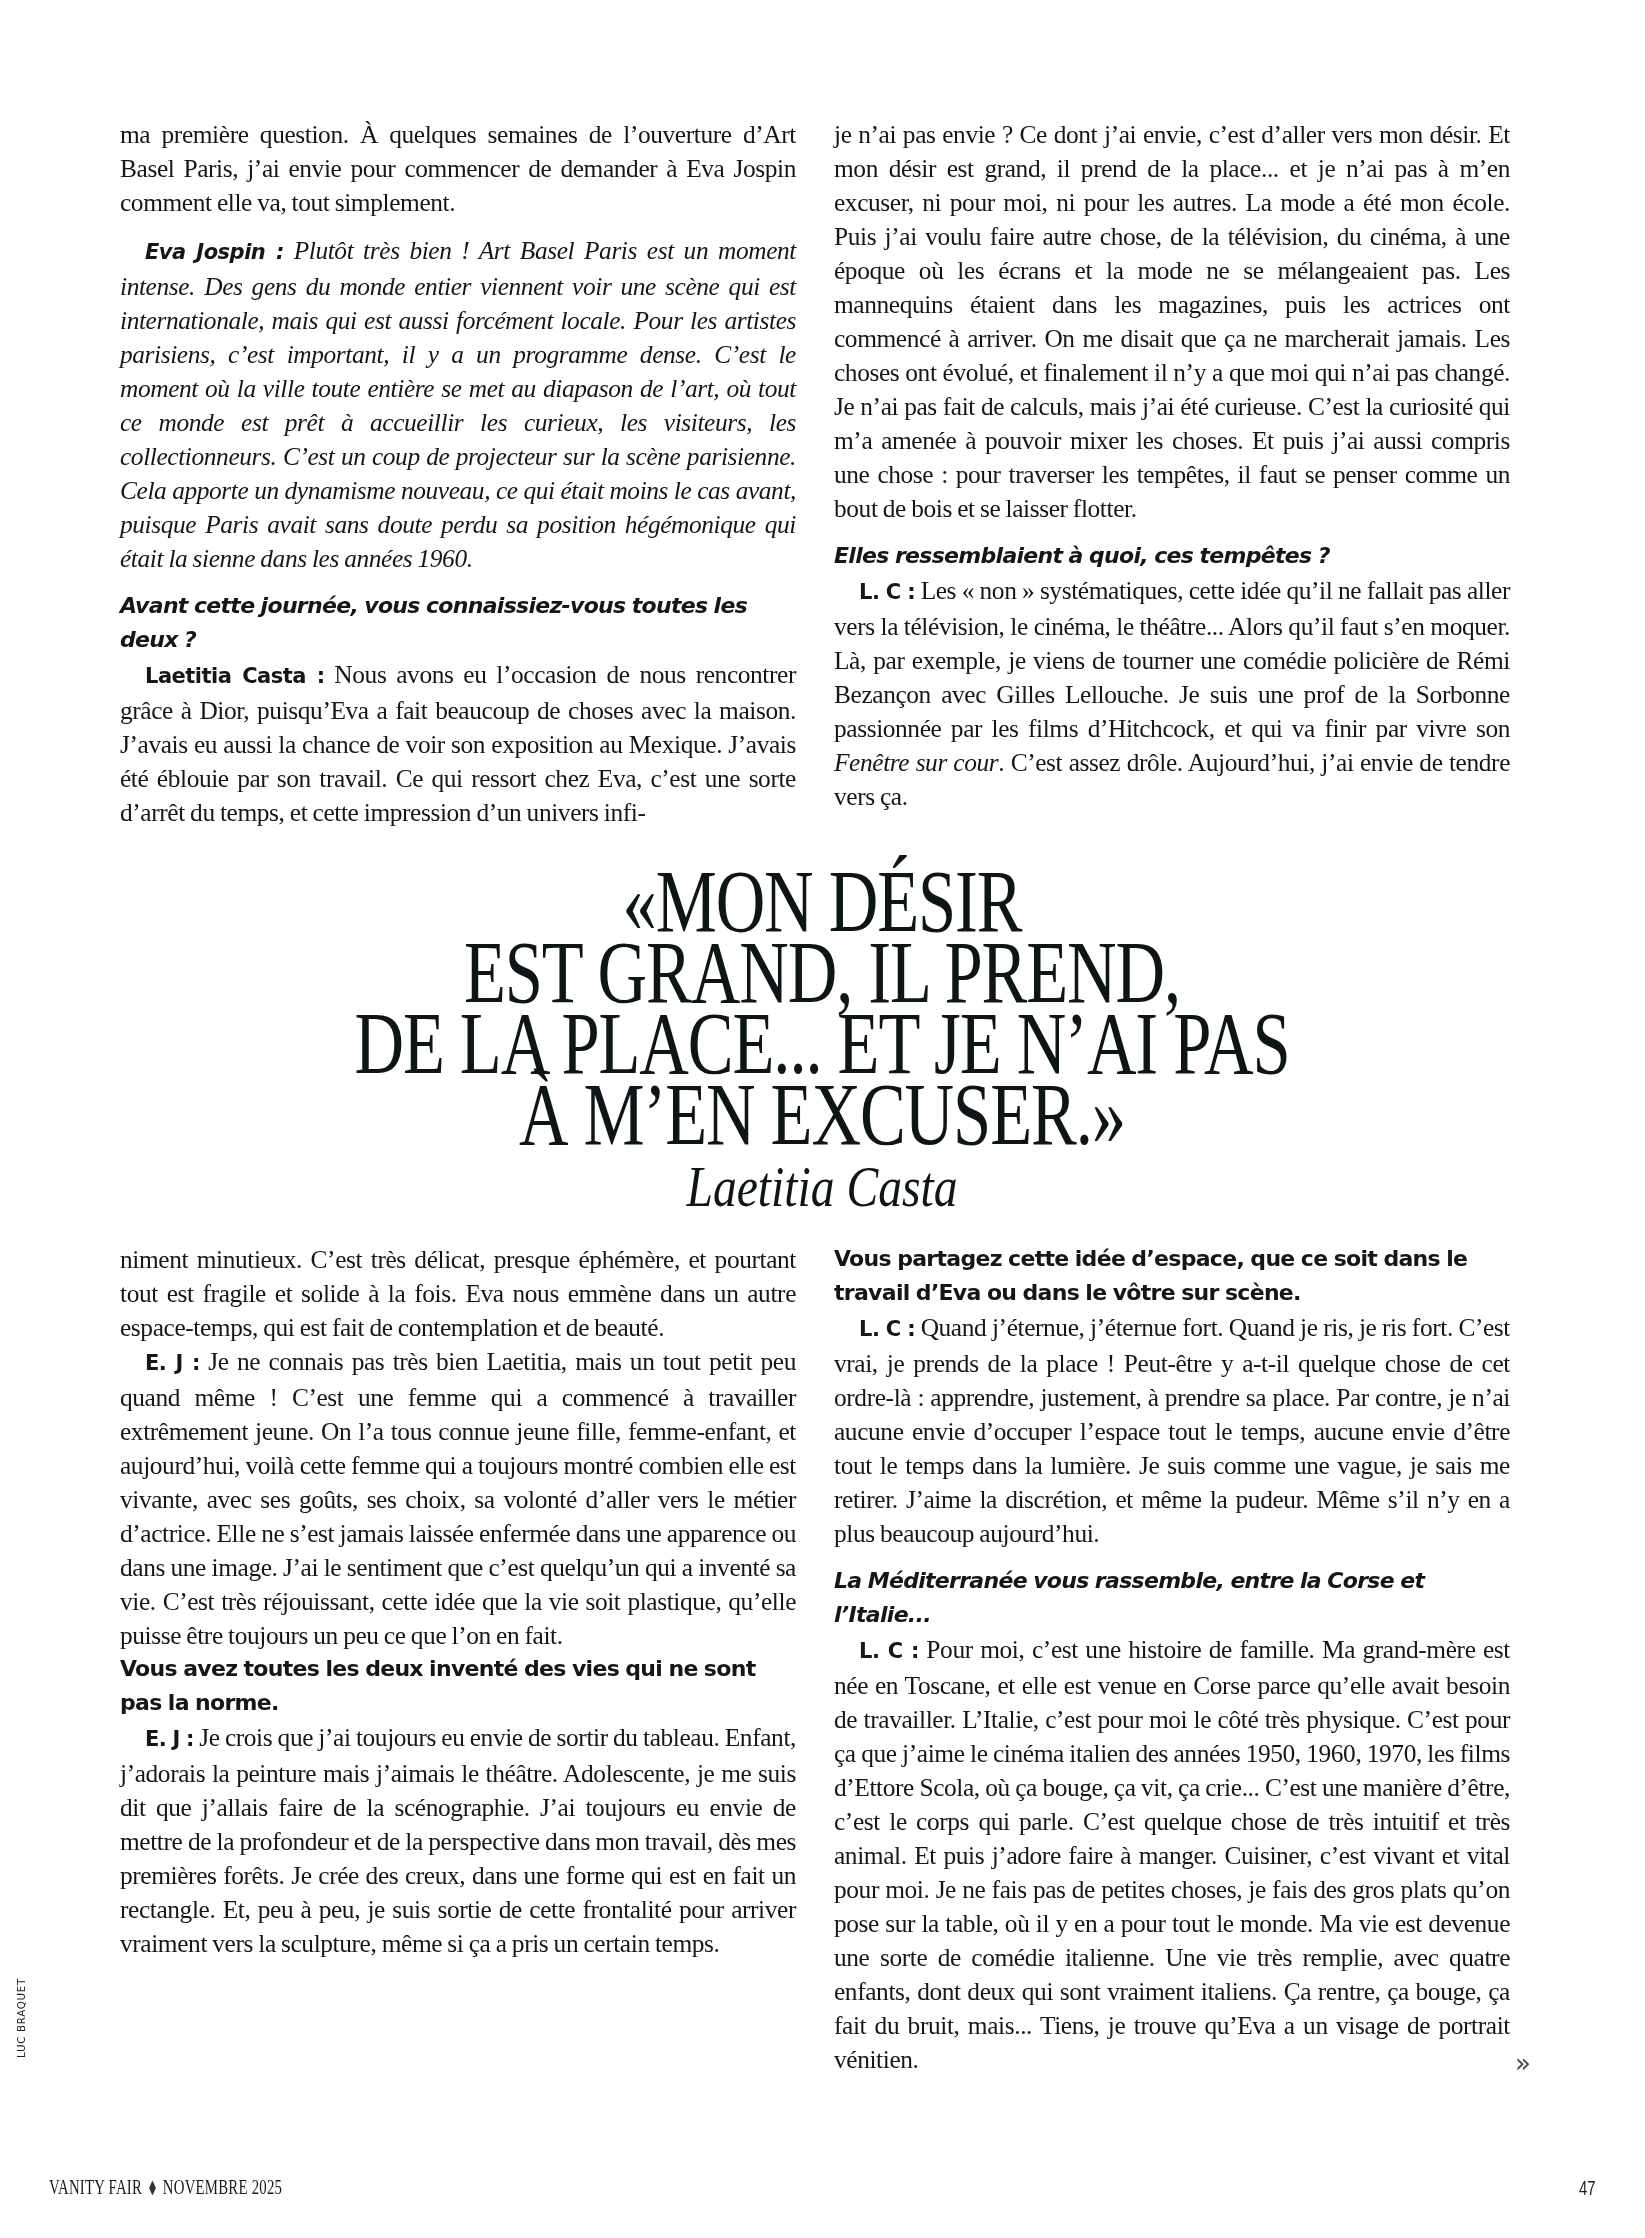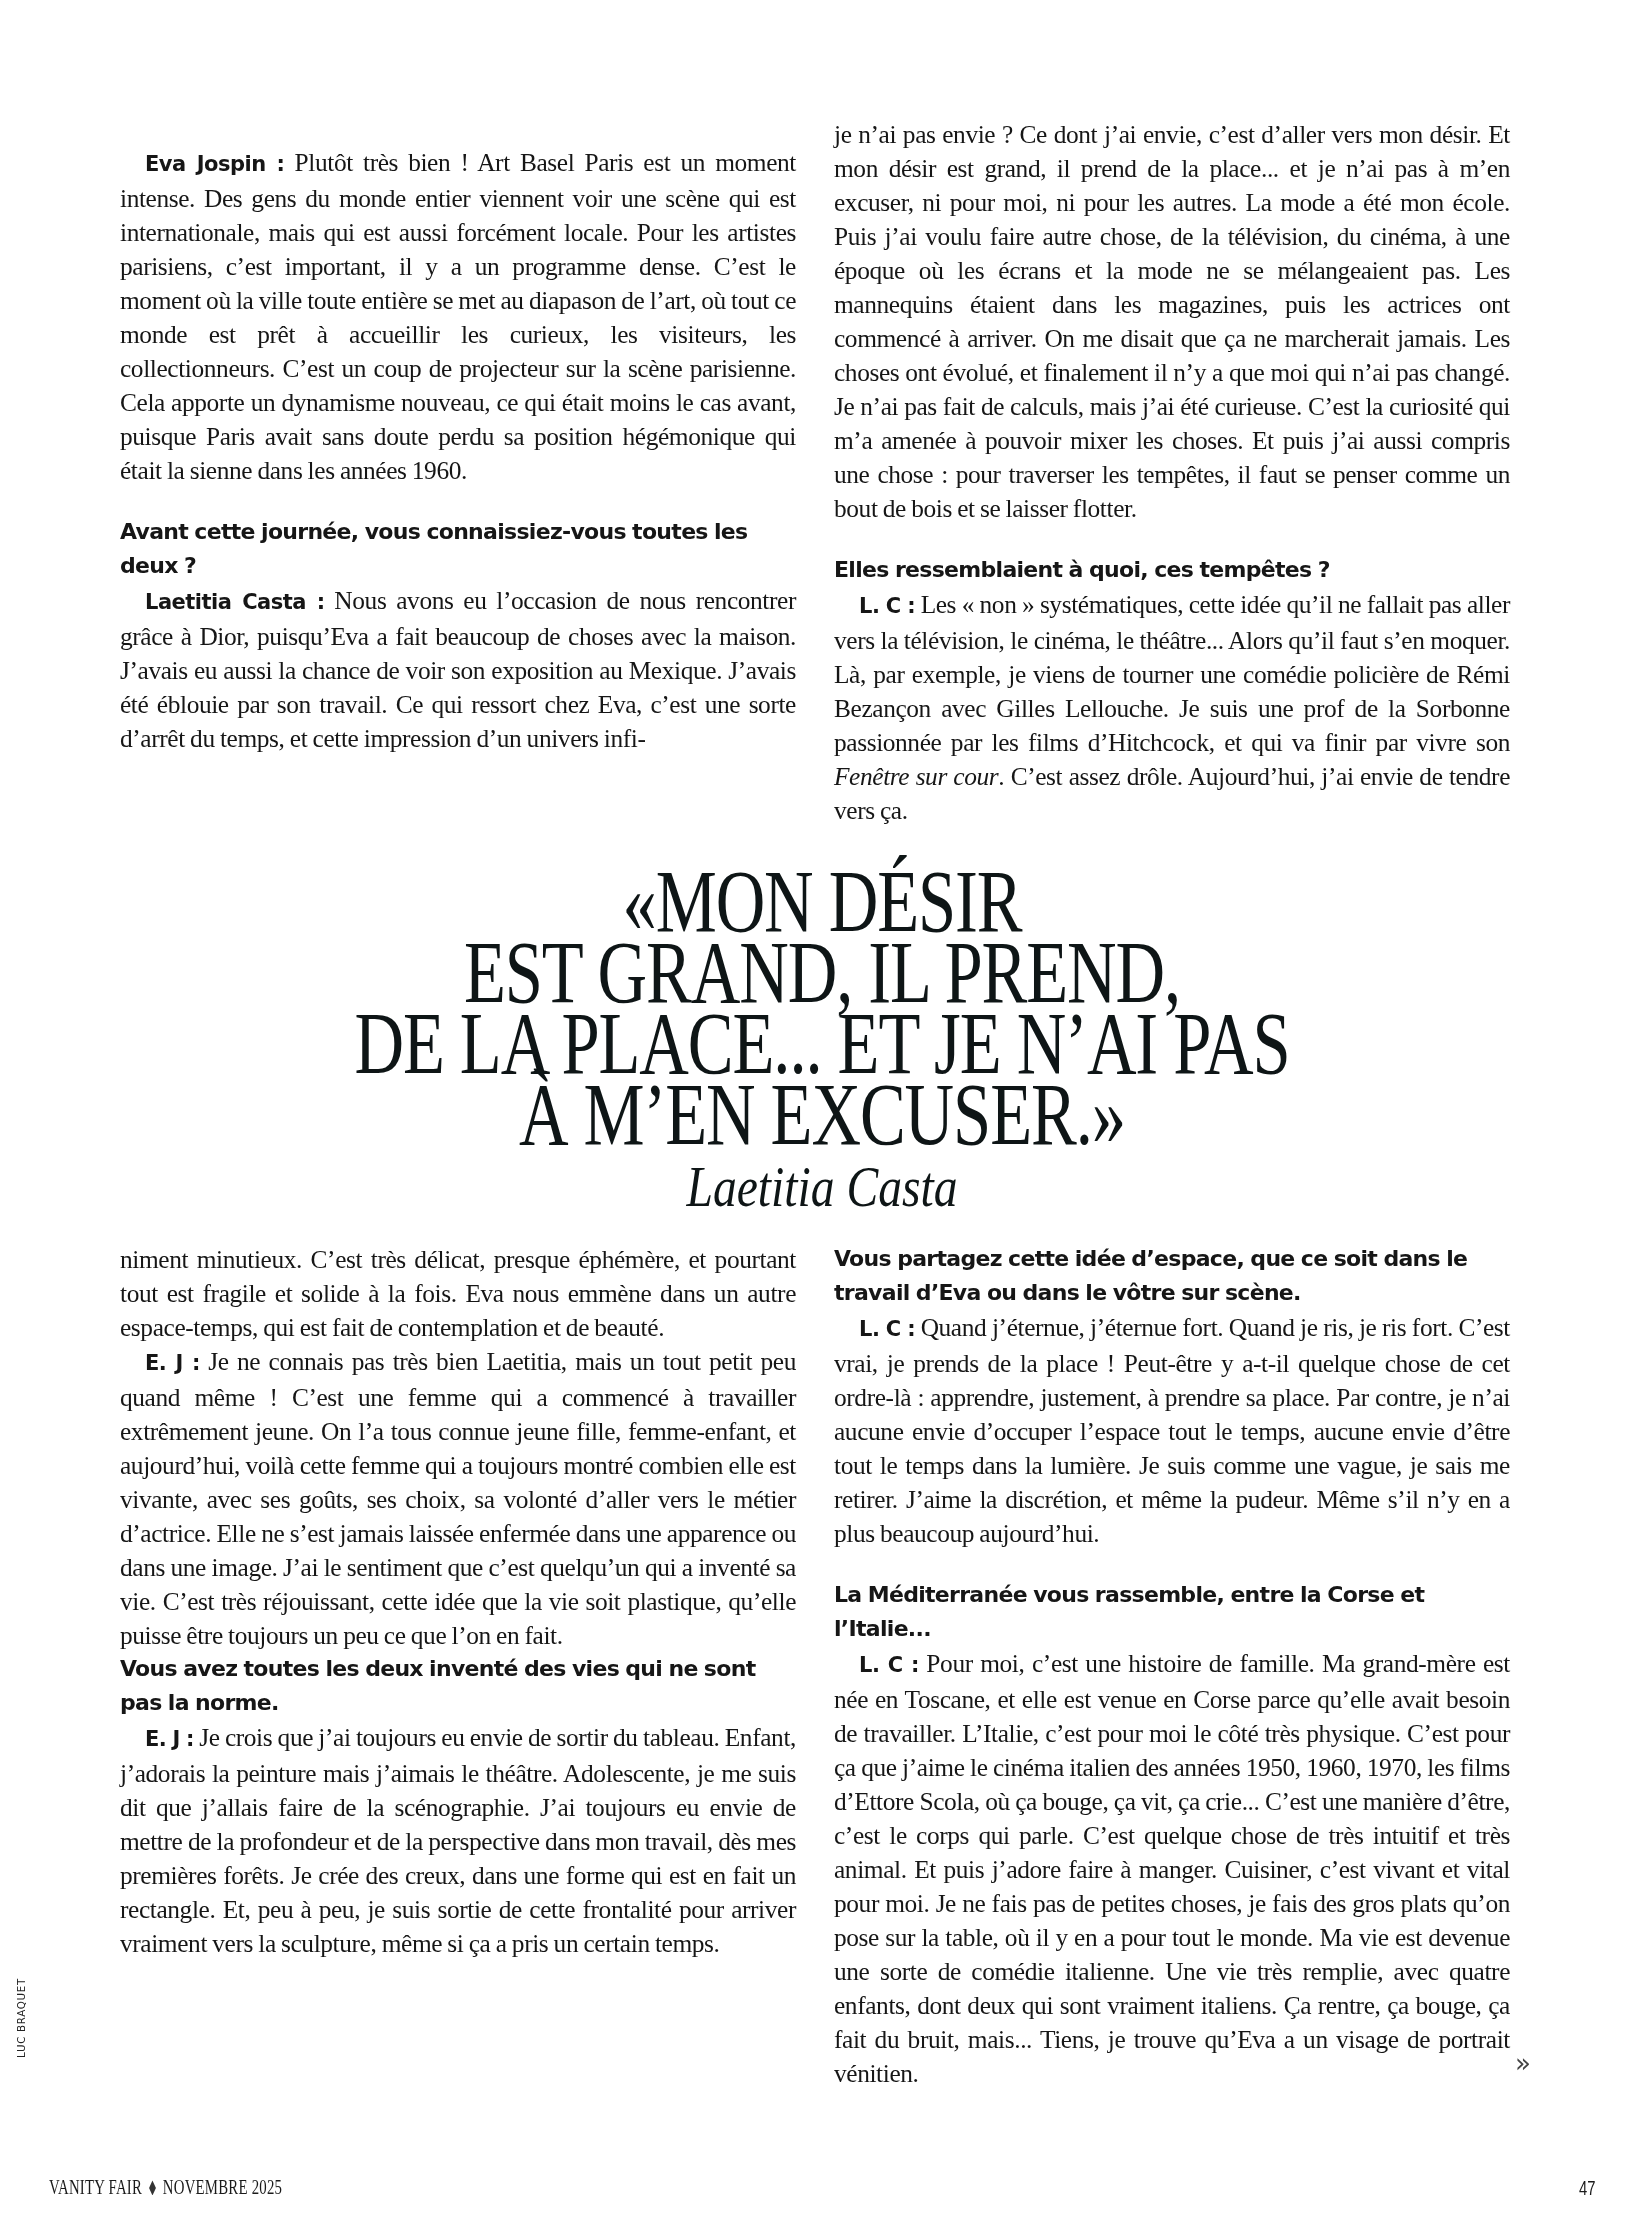--- a/index.html
+++ b/index.html
@@ -10,21 +10,21 @@
     font-family: "Liberation Serif", serif;
     font-size: 25.4px;
     line-height: 34px;
     text-align: justify;
     color: #161616;
     letter-spacing: -0.4px;
     word-spacing: -0.7px;
   }
   .col p { margin: 0; }
   .col p.indent { text-indent: 25px; }
-  .col p.gap { margin-top: 28px; }
+  .col p.gap { margin-top: 14px; font-style: italic; }
   .spk { font-family: "DejaVu Sans", sans-serif; font-weight: bold; font-size: 21px; letter-spacing: -0.5px; }
   .q { font-family: "DejaVu Sans", sans-serif; font-weight: bold; font-size: 22px; line-height: 34px; letter-spacing: -0.7px; text-align: left; margin: 0; }
   .it { font-style: italic; margin-top: 24px; }
   #col-tl { left: 120px; top: 117px; }
   #col-tr { left: 834px; top: 117px; }
   #col-bl { left: 120px; top: 1242px; }
   #col-br { left: 834px; top: 1242px; }
 
   .pullquote {
     position: absolute; left: 0; top: 866px; width: 1644px; text-align: center;
@@ -58,20 +58,21 @@
   }
   .cont-arrow {
     position: absolute; left: 1515px; top: 2050px; font-size: 26px; line-height: 27.4px; color: #444;
     font-family: "DejaVu Sans", sans-serif;
   }
 </style>
 </head>
 <body>
 
 <div class="col" id="col-tl">
+  <p>ma première question. À quelques semaines de l’ouverture d’Art Basel Paris, j’ai envie pour commencer de demander à Eva Jospin comment elle va, tout simplement.</p>
   <p class="indent gap"><span class="spk">Eva Jospin :</span><span> Plutôt très bien ! Art Basel Paris est un moment intense. Des gens du monde entier viennent voir une scène qui est internationale, mais qui est aussi forcément locale. Pour les artistes parisiens, c’est important, il y a un programme dense. C’est le moment où la ville toute entière se met au diapason de l’art, où tout ce monde est prêt à accueillir les curieux, les visiteurs, les collectionneurs. C’est un coup de projecteur sur la scène parisienne. Cela apporte un dynamisme nouveau, ce qui était moins le cas avant, puisque Paris avait sans doute perdu sa position hégémonique qui était la sienne dans les années 1960.</span></p>
   <p class="q gap">Avant cette journée, vous connaissiez-vous toutes les deux ?</p>
   <p class="indent"><span class="spk">Laetitia Casta :</span><span> Nous avons eu l’occasion de nous rencontrer grâce à Dior, puisqu’Eva a fait beaucoup de choses avec la maison. J’avais eu aussi la chance de voir son exposition au Mexique. J’avais été éblouie par son travail. Ce qui ressort chez Eva, c’est une sorte d’arrêt du temps, et cette impression d’un univers infi-</span></p>
 </div>
 
 <div class="col" id="col-tr">
   <p>je n’ai pas envie ? Ce dont j’ai envie, c’est d’aller vers mon désir. Et mon désir est grand, il prend de la place... et je n’ai pas à m’en excuser, ni pour moi, ni pour les autres. La mode a été mon école. Puis j’ai voulu faire autre chose, de la télévision, du cinéma, à une époque où les écrans et la mode ne se mélangeaient pas. Les mannequins étaient dans les magazines, puis les actrices ont commencé à arriver. On me disait que ça ne marcherait jamais. Les choses ont évolué, et finalement il n’y a que moi qui n’ai pas changé. Je n’ai pas fait de calculs, mais j’ai été curieuse. C’est la curiosité qui m’a amenée à pouvoir mixer les choses. Et puis j’ai aussi compris une chose : pour traverser les tempêtes, il faut se penser comme un bout de bois et se laisser flotter.</p>
   <p class="q gap">Elles ressemblaient à quoi, ces tempêtes ?</p>
   <p class="indent"><span class="spk">L. C :</span><span> Les « non » systématiques, cette idée qu’il ne fallait pas aller vers la télévision, le cinéma, le théâtre... Alors qu’il faut s’en moquer. Là, par exemple, je viens de tourner une comédie policière de Rémi Bezançon avec Gilles Lellouche. Je suis une prof de la Sorbonne passionnée par les films d’Hitchcock, et qui va finir par vivre son </span><span class="it">Fenêtre sur cour</span><span>. C’est assez drôle. Aujourd’hui, j’ai envie de tendre vers ça.</span></p>
 </div>

